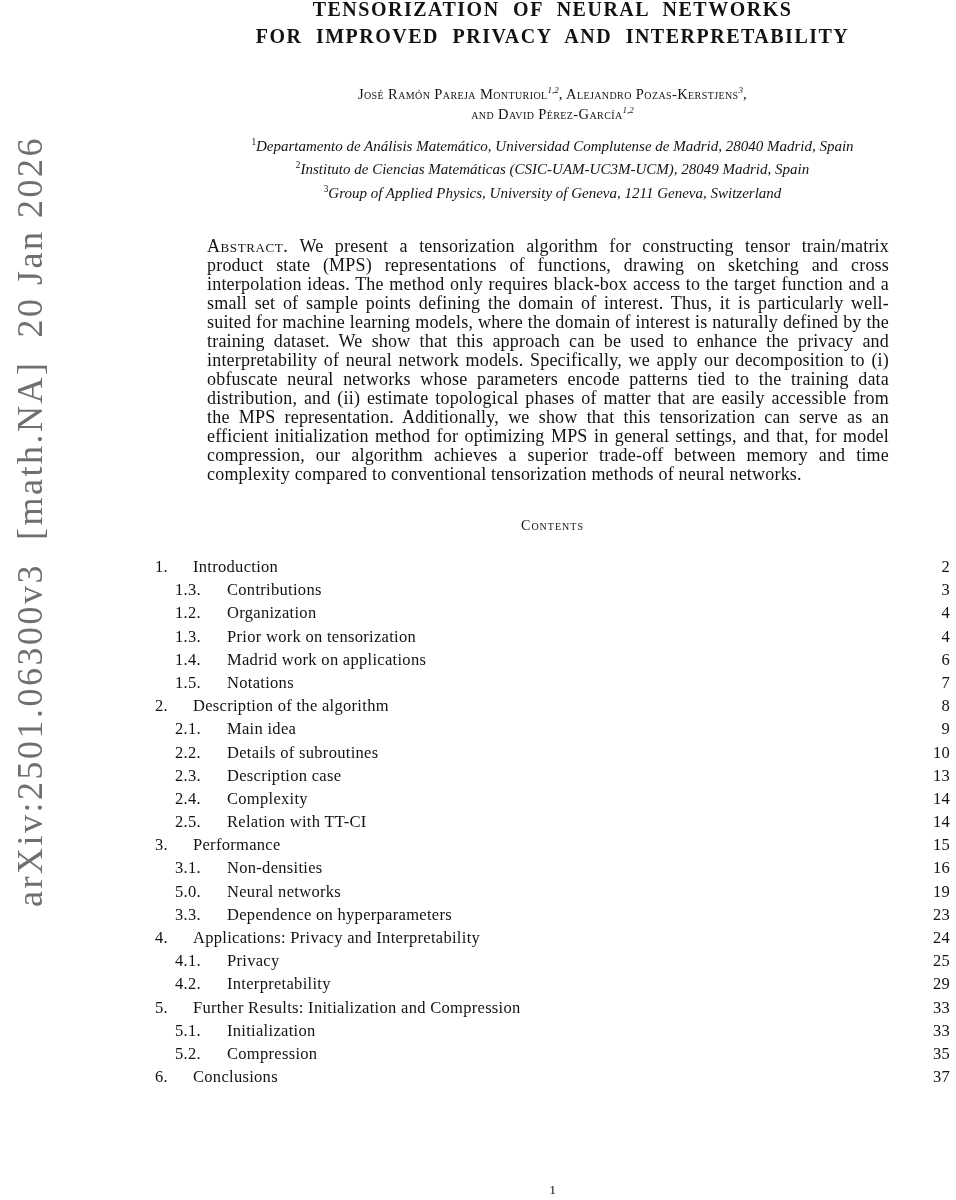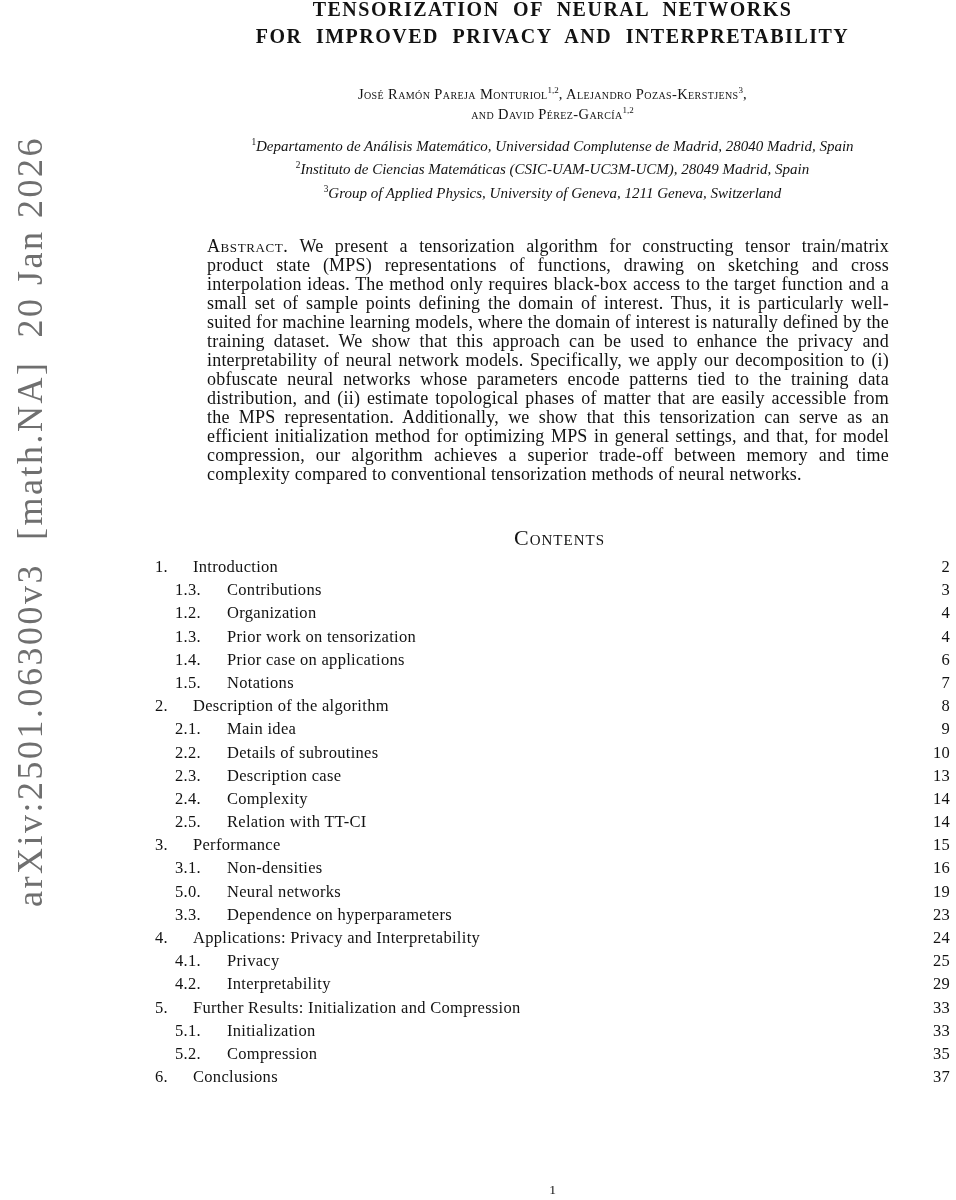--- a/index.html
+++ b/index.html
@@ -17,35 +17,35 @@
   .title{
     top:-4px;margin:0;text-align:center;font-size:20px;line-height:27px;
     font-weight:bold;letter-spacing:1.5px;word-spacing:7px;position:absolute;
   }
   .title .tline{display:block;white-space:nowrap;}
   .authors{
     top:84px;text-align:center;font-variant:small-caps;
     font-size:14.5px;line-height:20px;letter-spacing:0.4px;position:absolute;
   }
   .authors-line{white-space:nowrap;}
-  sup{font-size:0.62em;line-height:0;vertical-align:super;letter-spacing:0;}
+  sup{font-size:0.62em;line-height:0;vertical-align:super;letter-spacing:0;font-style:italic;}
   .affiliations{
     top:135px;text-align:center;font-style:italic;font-size:15px;
     line-height:23.3px;position:absolute;left:130px;width:845px;
   }
   .affil-line{white-space:nowrap;}
   .affil-line sup{font-style:normal;}
   .abstract{
     position:absolute;top:237px;left:207px;width:682px;margin:0;
     font-size:18px;line-height:19px;text-align:justify;letter-spacing:0.2px;
   }
   .abs-label{font-variant:small-caps;letter-spacing:0.6px;}
   .contents-heading{
-    top:518px;margin:7px;text-align:center;font-weight:normal;
-    font-variant:small-caps;font-size:22px;letter-spacing:1px;position:absolute;
+    top:518px;margin:0;text-align:center;font-weight:normal;
+    font-variant:small-caps;font-size:14px;letter-spacing:1px;position:absolute;
   }
   .toc{top:555px;font-size:16.5px;letter-spacing:0.3px;position:absolute;}
   .toc-row{display:flex;height:23.2px;line-height:23.2px;}
   .toc-num{flex:0 0 38px;}
   .toc-row.sub{padding-left:20px;}
   .toc-row.sub .toc-num{flex:0 0 52px;}
   .toc-label{flex:1 1 auto;overflow:hidden;white-space:nowrap;}
   .toc-page{flex:0 0 auto;text-align:right;}
   .page-number{
     top:1182px;text-align:center;font-size:13.5px;position:absolute;
@@ -94,21 +94,21 @@
         <span class="toc-label">Organization</span>
         <span class="toc-page">4</span>
       </div>
     <div class="toc-row sub">
         <span class="toc-num">1.3.</span>
         <span class="toc-label">Prior work on tensorization</span>
         <span class="toc-page">4</span>
       </div>
     <div class="toc-row sub">
         <span class="toc-num">1.4.</span>
-        <span class="toc-label">Prior case on applications</span>
+        <span class="toc-label">Madrid work on applications</span>
         <span class="toc-page">6</span>
       </div>
     <div class="toc-row sub">
         <span class="toc-num">1.5.</span>
         <span class="toc-label">Notations</span>
         <span class="toc-page">7</span>
       </div>
     <div class="toc-row sec">
         <span class="toc-num">2.</span>
         <span class="toc-label">Description of the algorithm</span>

